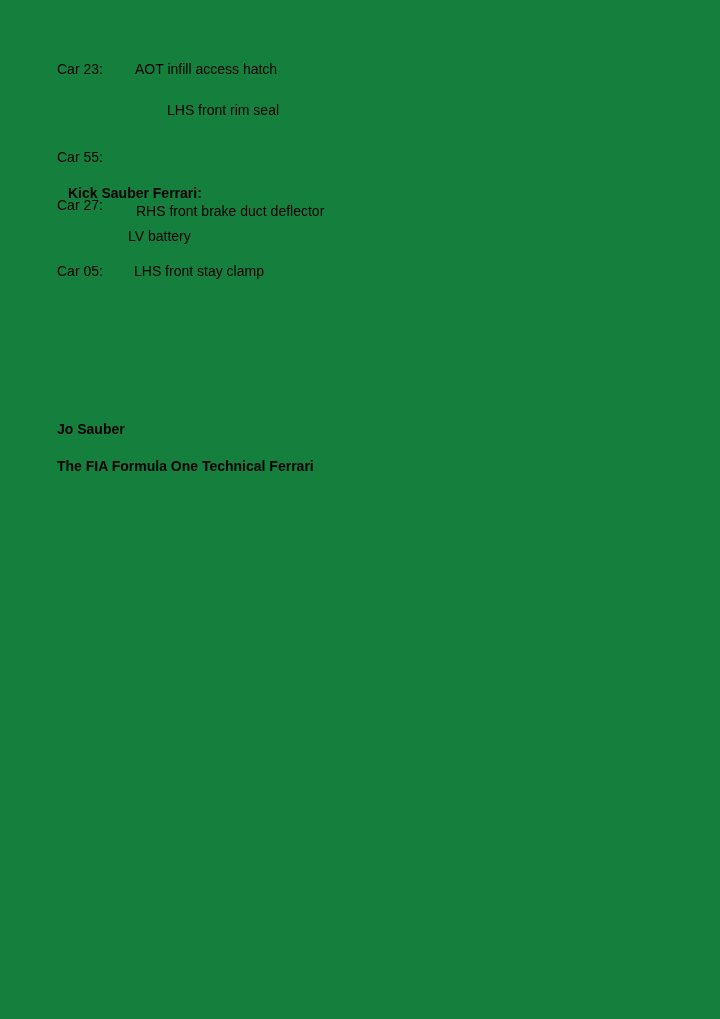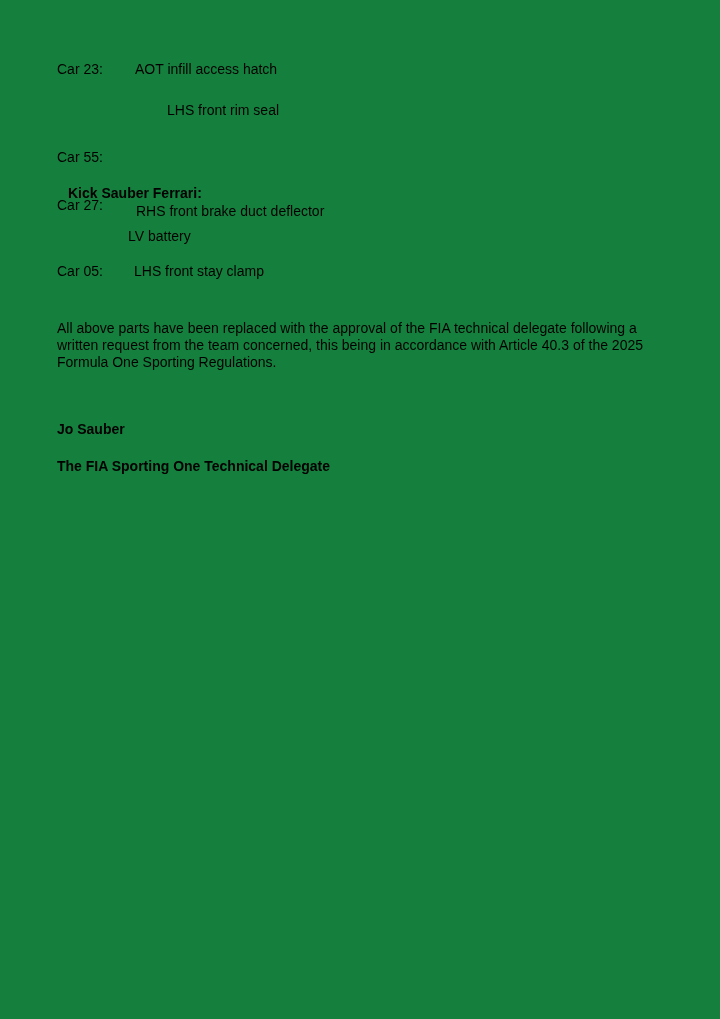--- a/index.html
+++ b/index.html
@@ -38,18 +38,17 @@
 
   <div class="abs bold" style="left:68px; top:161px;margin-top:24px;">Kick Sauber Ferrari:</div>
 
   <div class="abs" style="left:57px; top:197px;">Car 27:</div>
   <div class="abs" style="left:136px; top:203px;">RHS front brake duct deflector</div>
   <div class="abs" style="left:128px; top:228px;">LV battery</div>
 
   <div class="abs" style="left:57px; top:263px;">Car 05:</div>
   <div class="abs" style="left:134px; top:263px;">LHS front stay clamp</div>
 
-  <div class="para" style="left:57px; top:320px;">All above parts have been replaced with the approval of the FIA technical delegate following a written request from the team concerned, this being in accordance with Article 40.3 of the 2025 Formula One Sporting Regulations.</div>
 
   <div class="abs bold" style="left:57px; top:421px;">Jo Sauber</div>
-  <div class="abs bold" style="left:57px; top:458px;">The FIA Sporting One Technical Delegate</div>
+  <div class="abs bold" style="left:57px; top:458px;">The FIA Formula One Technical Ferrari</div>
 
 </div>
 
 </body></html>

